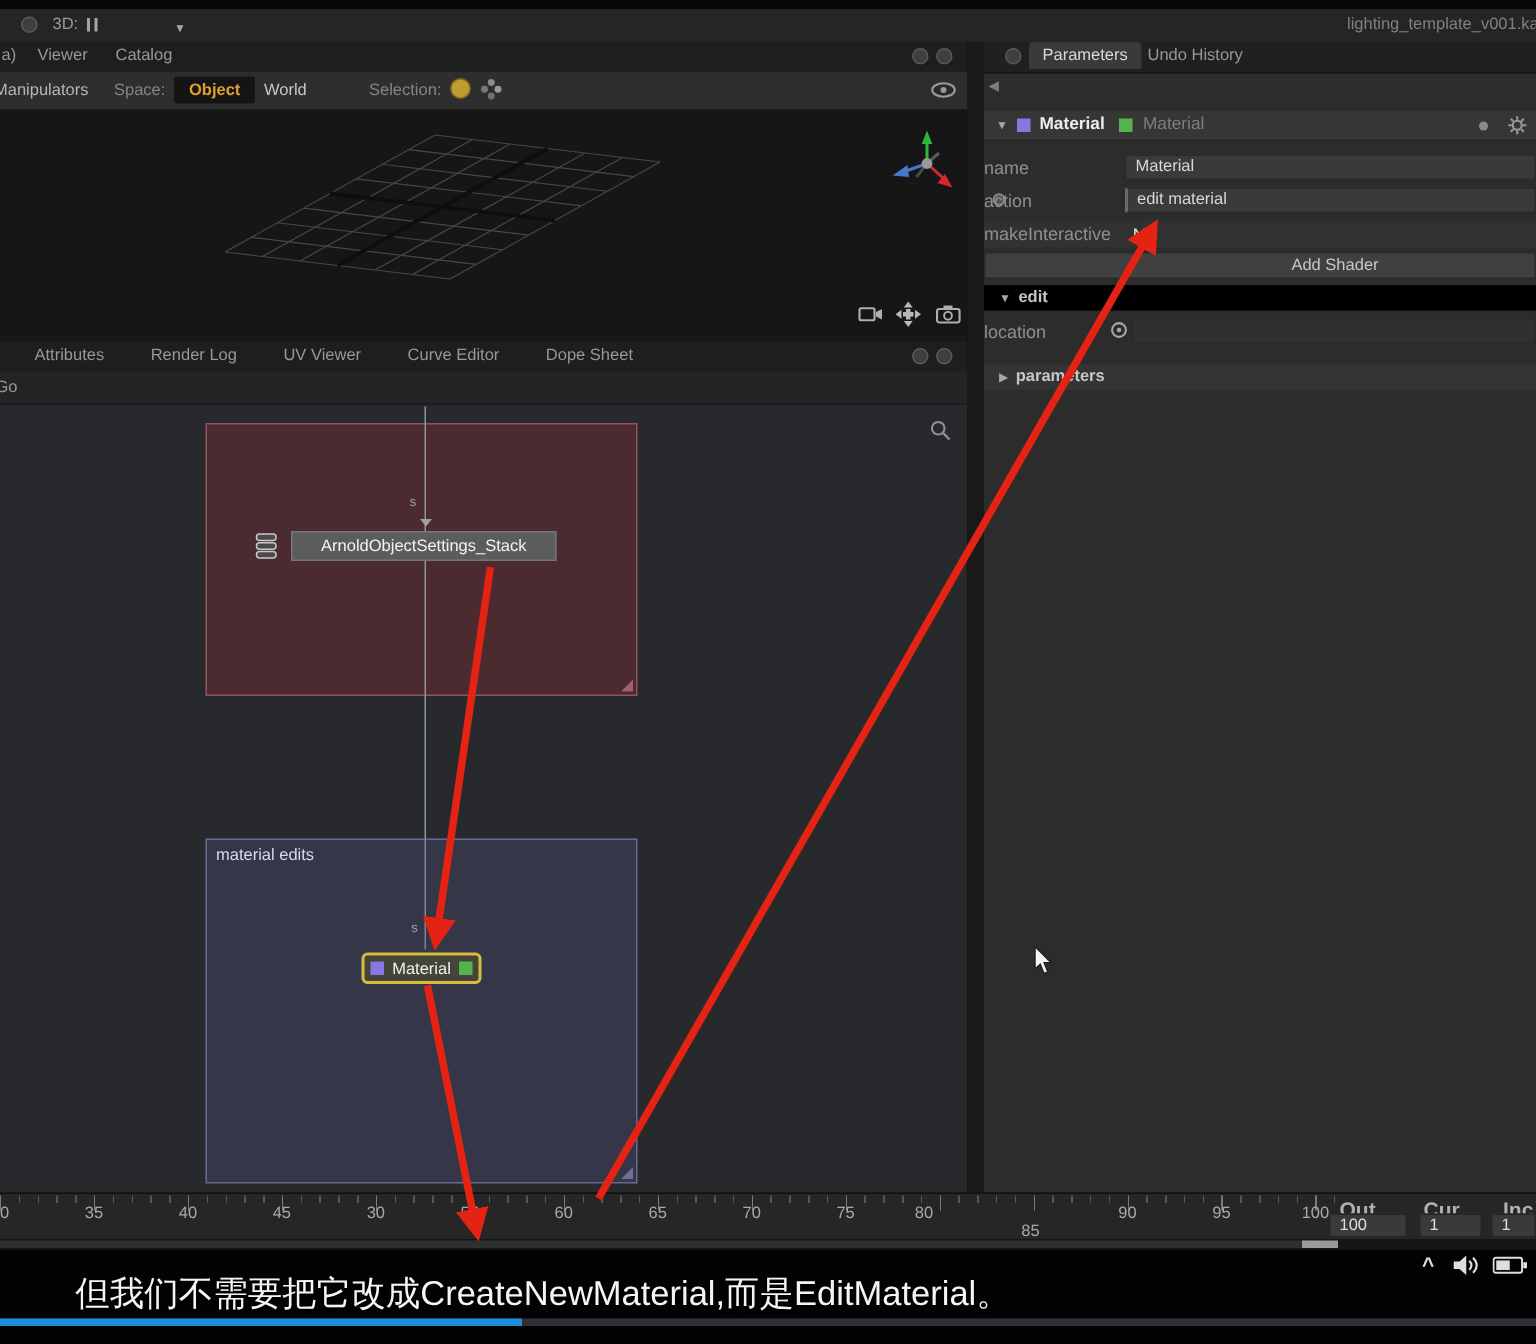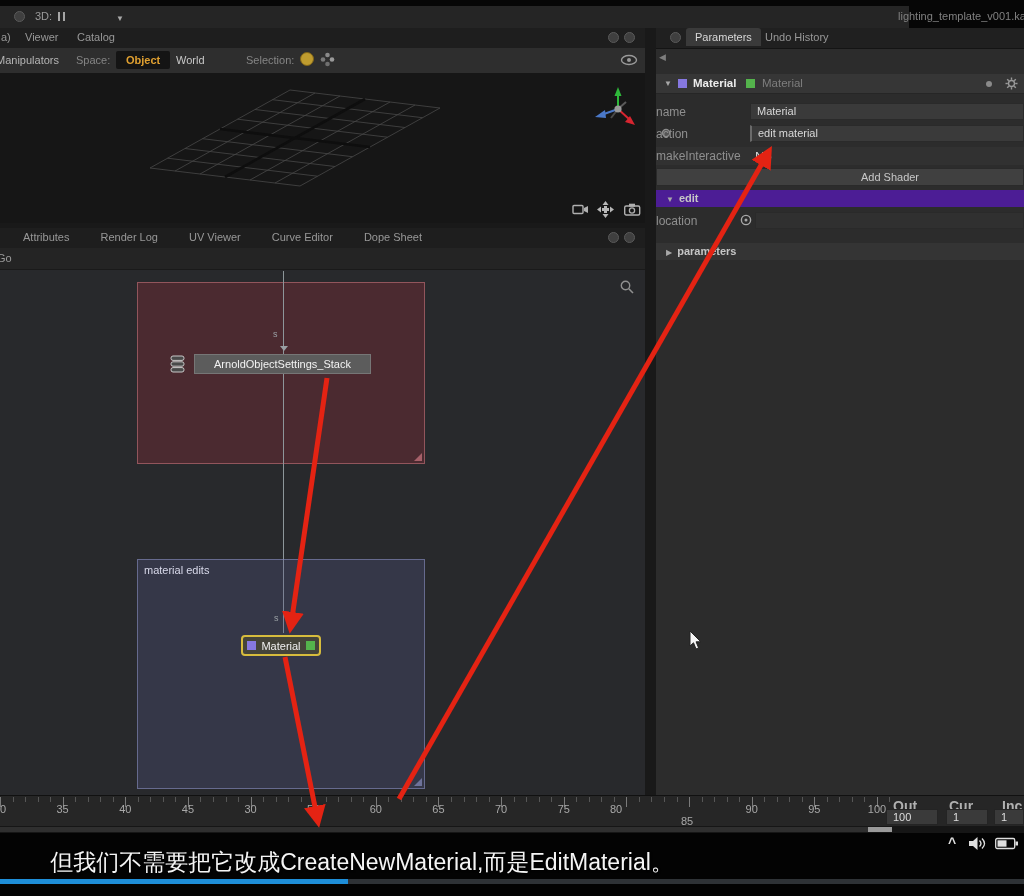--- a/index.html
+++ b/index.html
@@ -6,34 +6,34 @@
   #app{position:relative;width:1024px;height:896px;overflow:hidden;background:#060606;
        font-family:"Liberation Sans","DejaVu Sans",sans-serif;color:#ccc;-webkit-font-smoothing:antialiased;}
   .abs{position:absolute;}
   .txt{font-size:11px;color:#9a9a9a;white-space:nowrap;}
   .circle-icon{width:11px;height:11px;border-radius:50%;background:#3f3f3f;border:1px solid #5a5a5a;box-sizing:border-box;}
   .tab{font-size:11px;color:#989898;padding:3px 9px;white-space:nowrap;}
   .tab.active{color:#d8d8d8;background:#3a3a3a;border-radius:3px 3px 0 0;}
   .field{background:#3a3a3a;border:1px solid #2a2a2a;font-size:11px;color:#d8d8d8;
          padding:1px 0 0 6px;box-sizing:border-box;overflow:hidden;white-space:nowrap;}
   .rowlabel{font-size:12px;color:#8f8f8f;text-align:left;white-space:nowrap;}
-  .grouphdr{background:#4c1d95;font-size:11px;font-weight:bold;color:#c6c6c6;padding:2px 0 0 10px;box-sizing:border-box;}
+  .grouphdr{background:#000000;font-size:11px;font-weight:bold;color:#c6c6c6;padding:2px 0 0 10px;box-sizing:border-box;}
   .tri{font-size:8px;color:#a8a8a8;margin-right:5px;}
   .sq{display:inline-block;width:9px;height:9px;vertical-align:-1px;}
   .ticklabel{position:absolute;top:7px;transform:translateX(-50%);font-size:11px;color:#a8a8a8;}
   .tlbox{background:#3a3a3a;border:1px solid #242424;font-size:11px;color:#dedede;padding:1px 0 0 6px;box-sizing:border-box;}
   .tllabel{font-size:14px;color:#b0b0b0;font-weight:bold;}
   svg{display:block;}
 </style>
 </head>
 <body>
 
 <div id="app">
 
-  <div class="abs" style="left:0;top:6px;width:909px;height:22px;background:#252525;border-bottom:1px solid #181818;">
+  <div class="abs" style="left:0;top:6px;width:1024px;height:22px;background:#252525;border-bottom:1px solid #181818;">
     <div class="abs circle-icon" style="left:14px;top:5px;"></div>
     <span class="abs txt" style="left:35px;top:4px;">3D:</span>
     <span class="abs" style="left:58px;top:6px;width:8px;height:9px;">
       <span class="abs" style="left:0;top:0;width:2px;height:9px;background:#a5a5a5;"></span>
       <span class="abs" style="left:5px;top:0;width:2px;height:9px;background:#a5a5a5;"></span>
     </span>
     <span class="abs tri" style="left:116px;top:8px;">▼</span>
     <span class="abs txt" style="left:131px;top:4px;font-style:italic;margin-top:22px;">variables: none</span>
     <span class="abs txt" style="left:898px;top:4px;color:#808080;">lighting_template_v001.ka</span>
   </div>

